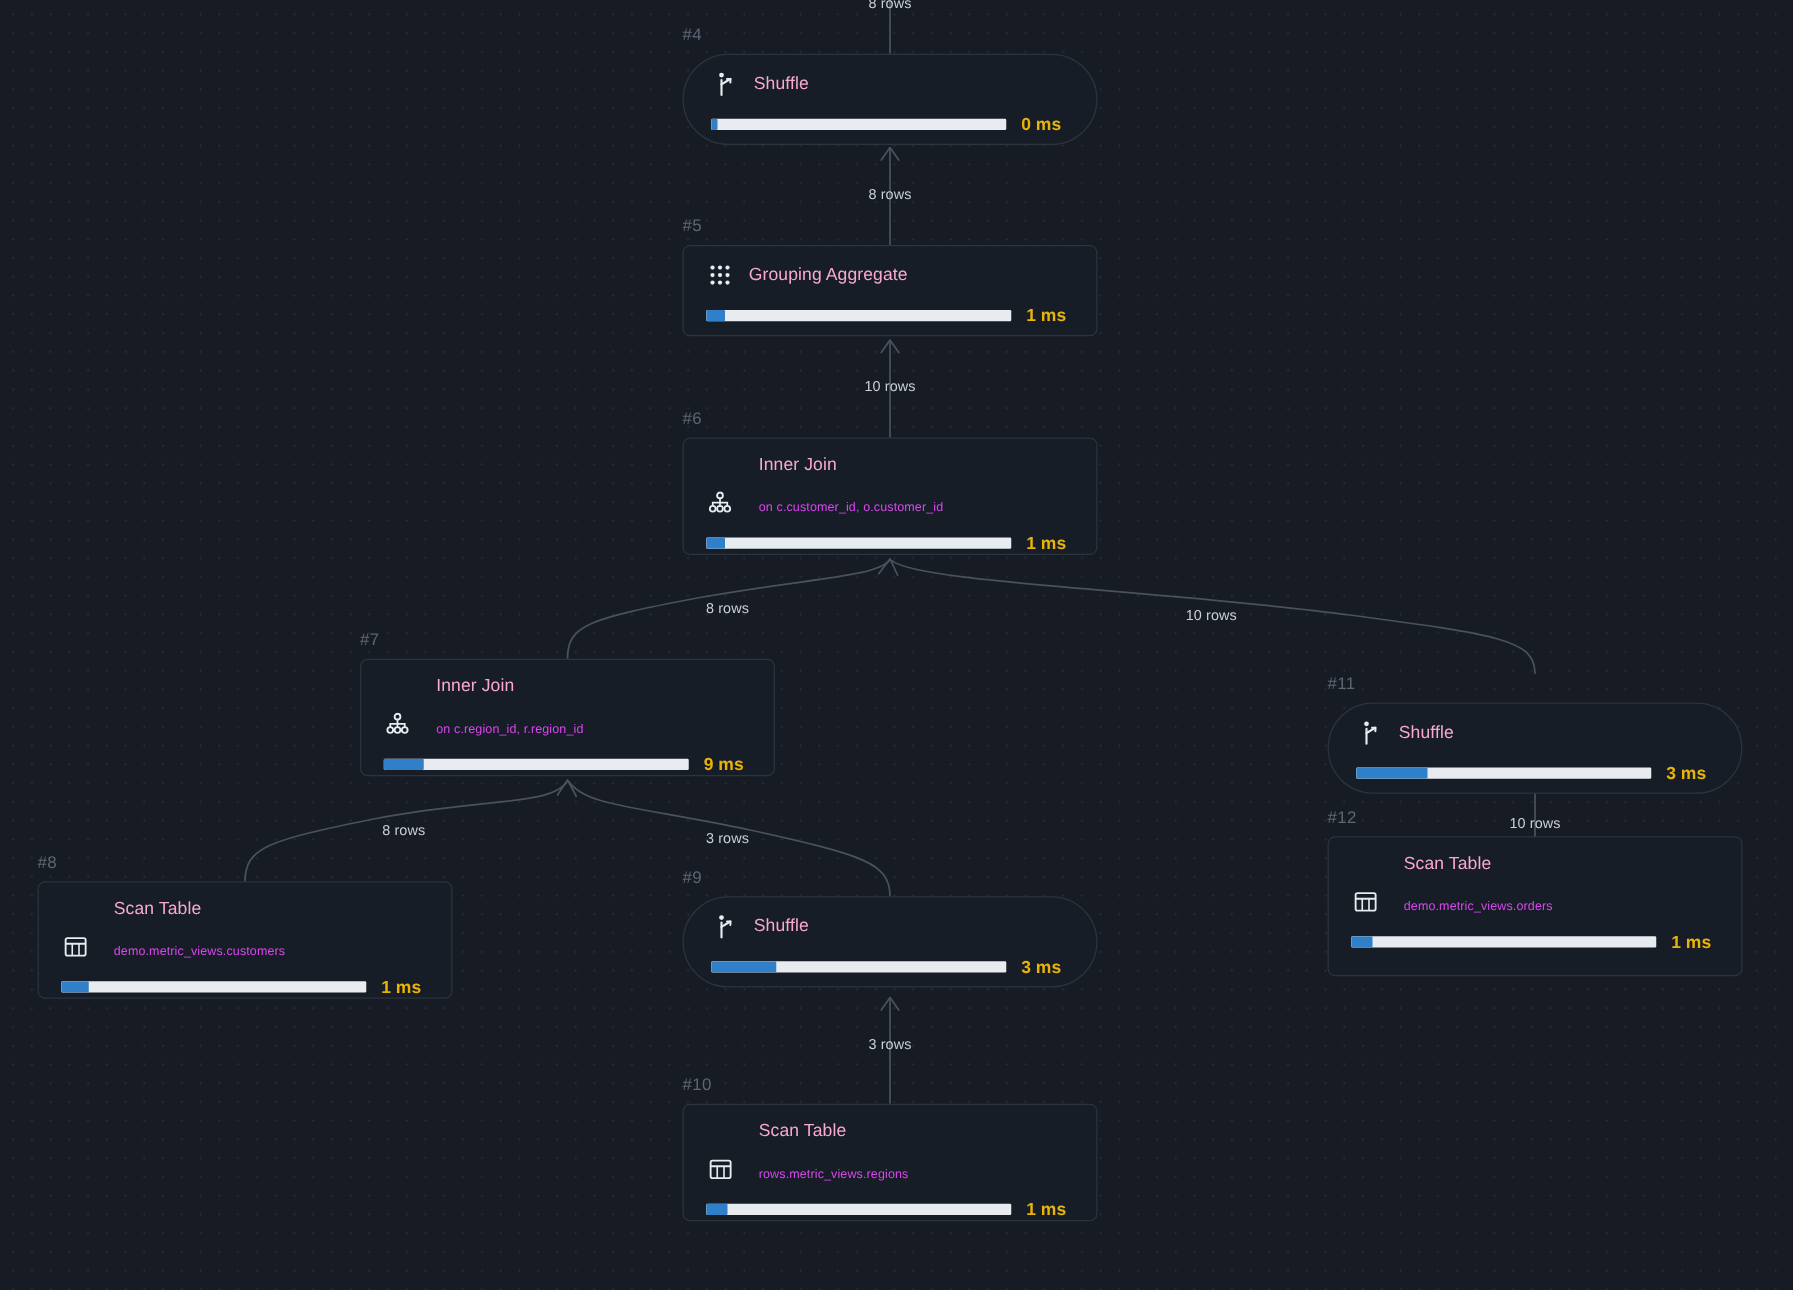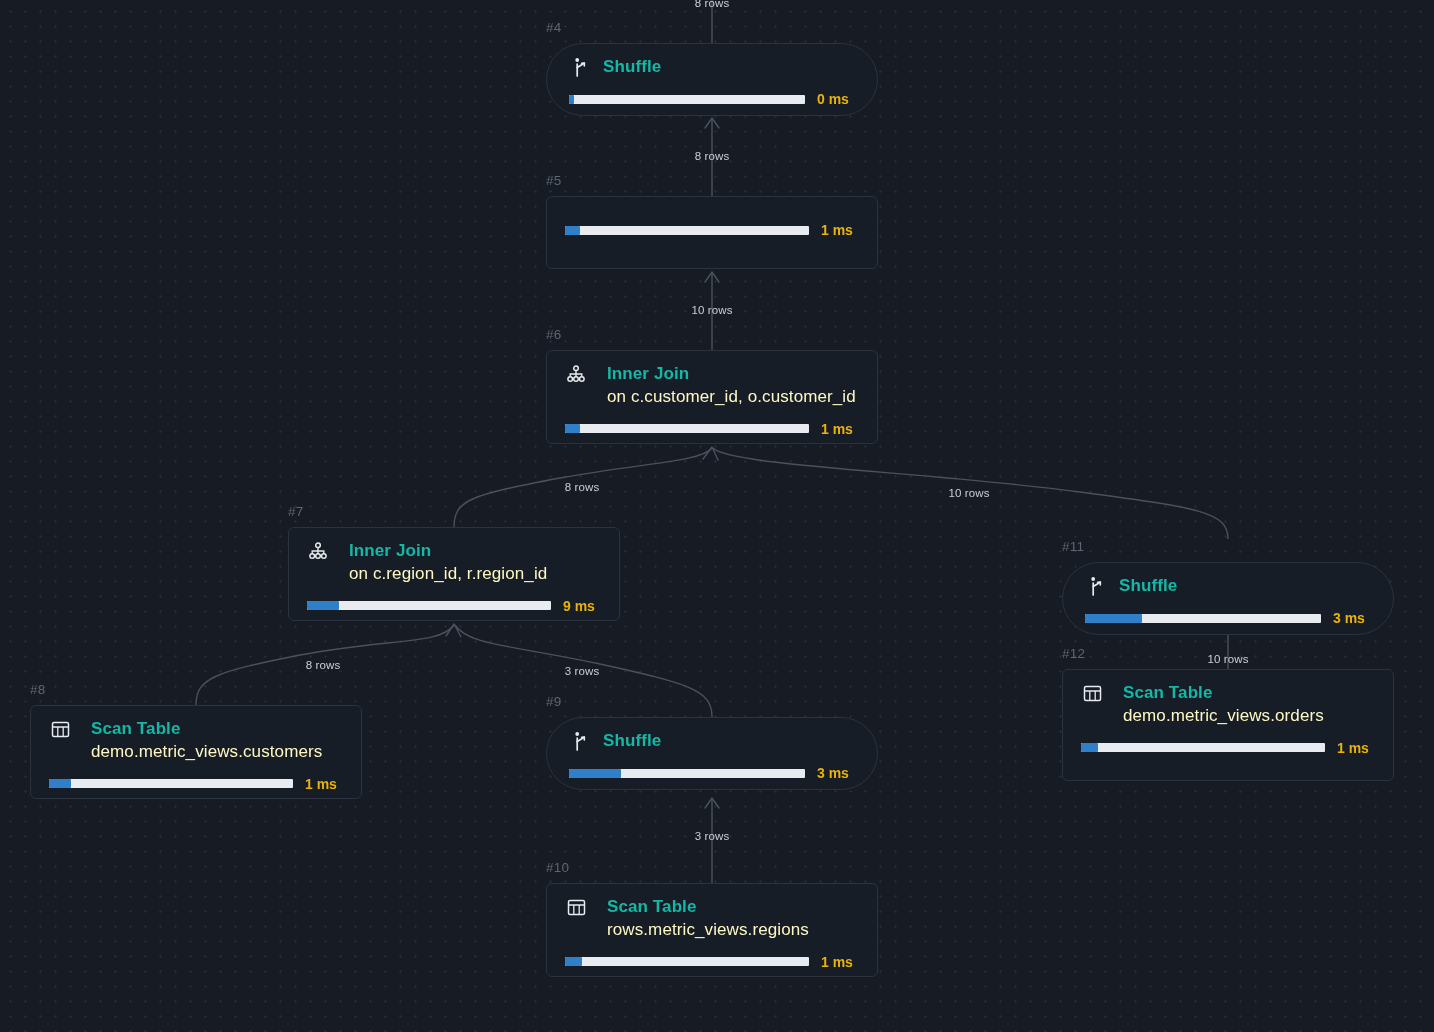--- a/index.html
+++ b/index.html
@@ -81,21 +81,21 @@
     padding-left: 22px;
     padding-right: 22px;
   }
 
   .node-head {
     display: flex;
     align-items: center;
     gap: 12px;
   }
   .node-head.two-line {
-    align-items: flex-start;
+    align-items: flex-end;
     gap: 20px;
   }
 
   .icon {
     width: 22px;
     height: 22px;
     flex: 0 0 22px;
     display: flex;
     align-items: center;
     justify-content: center;
@@ -104,29 +104,29 @@
   .icon svg { display: block; }
 
   .labels {
     display: flex;
     flex-direction: column;
     justify-content: center;
     line-height: 1.25;
   }
 
   .node-title {
-    font-size: 17px;
-    font-weight: bold;
-    color: #14b8a6;
+    font-size: 14px;
+    font-weight: normal;
+    color: #f9a8d4;
     letter-spacing: 0.1px;
   }
   .node-sub {
-    font-size: 17px;
-    color: #fef9c3;
-    margin-top: 2px;
+    font-size: 10px;
+    color: #d946ef;
+    margin-top: 20px;
     letter-spacing: 0.1px;
   }
 
   .meter-row {
     display: flex;
     align-items: center;
     gap: 12px;
     margin-top: 13px;
   }
   .meter {
@@ -213,20 +213,38 @@
             <div class="meter">
               <div class="meter-fill" style="width: 2%;"></div>
             </div>
             <div class="meter-val">0 ms</div>
           </div>
         </div>
       </div>
       <div class="node-wrap" style="left: 546px; top: 196px; width: 332px; height: 73px;">
         <div class="node-id">#5</div>
         <div class="node">
+          <div class="node-head">
+            <span class="icon">
+              <svg width="18" height="18" viewBox="0 0 18 18">
+                <circle cx="3" cy="3" r="1.7" fill="currentColor"></circle>
+                <circle cx="9" cy="3" r="1.7" fill="currentColor"></circle>
+                <circle cx="15" cy="3" r="1.7" fill="currentColor"></circle>
+                <circle cx="3" cy="9" r="1.7" fill="currentColor"></circle>
+                <circle cx="9" cy="9" r="1.7" fill="currentColor"></circle>
+                <circle cx="15" cy="9" r="1.7" fill="currentColor"></circle>
+                <circle cx="3" cy="15" r="1.7" fill="currentColor"></circle>
+                <circle cx="9" cy="15" r="1.7" fill="currentColor"></circle>
+                <circle cx="15" cy="15" r="1.7" fill="currentColor"></circle>
+              </svg>
+            </span>
+            <div class="labels">
+              <div class="node-title">Grouping Aggregate</div>
+            </div>
+          </div>
           <div class="meter-row">
             <div class="meter">
               <div class="meter-fill" style="width: 6%;"></div>
             </div>
             <div class="meter-val">1 ms</div>
           </div>
         </div>
       </div>
       <div class="node-wrap" style="left: 546px; top: 350px; width: 332px; height: 94px;">
         <div class="node-id">#6</div>

